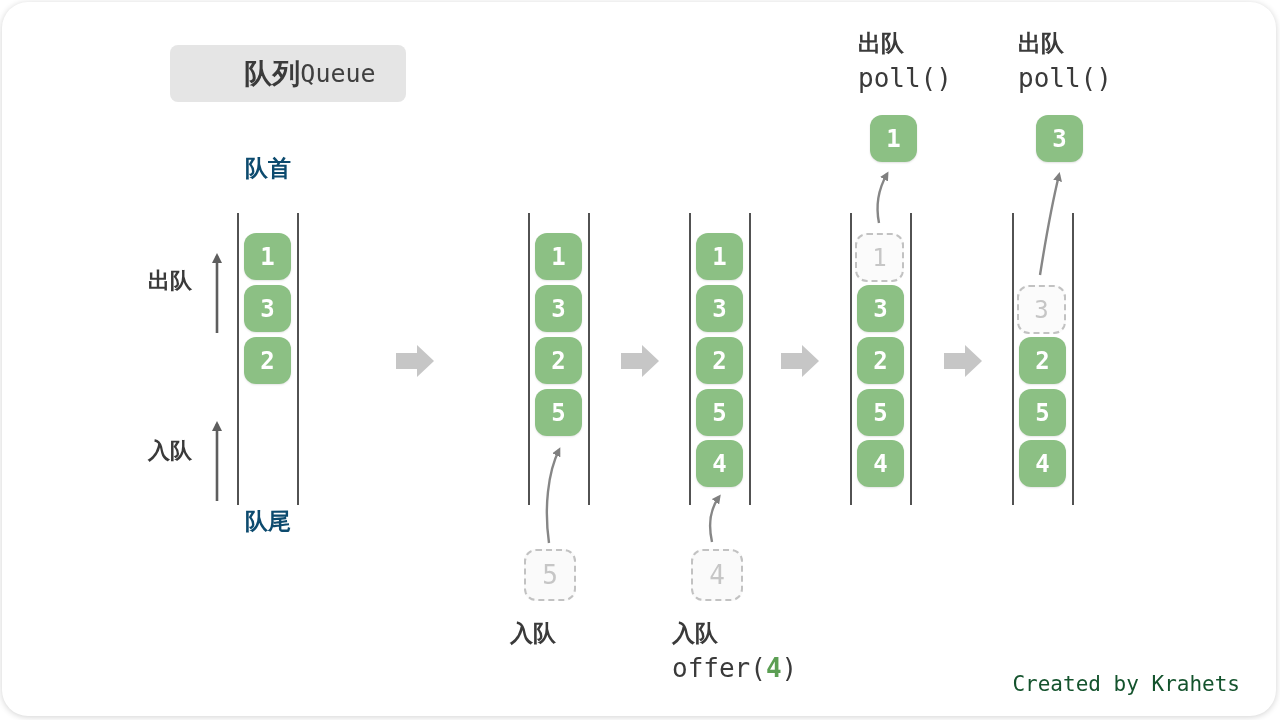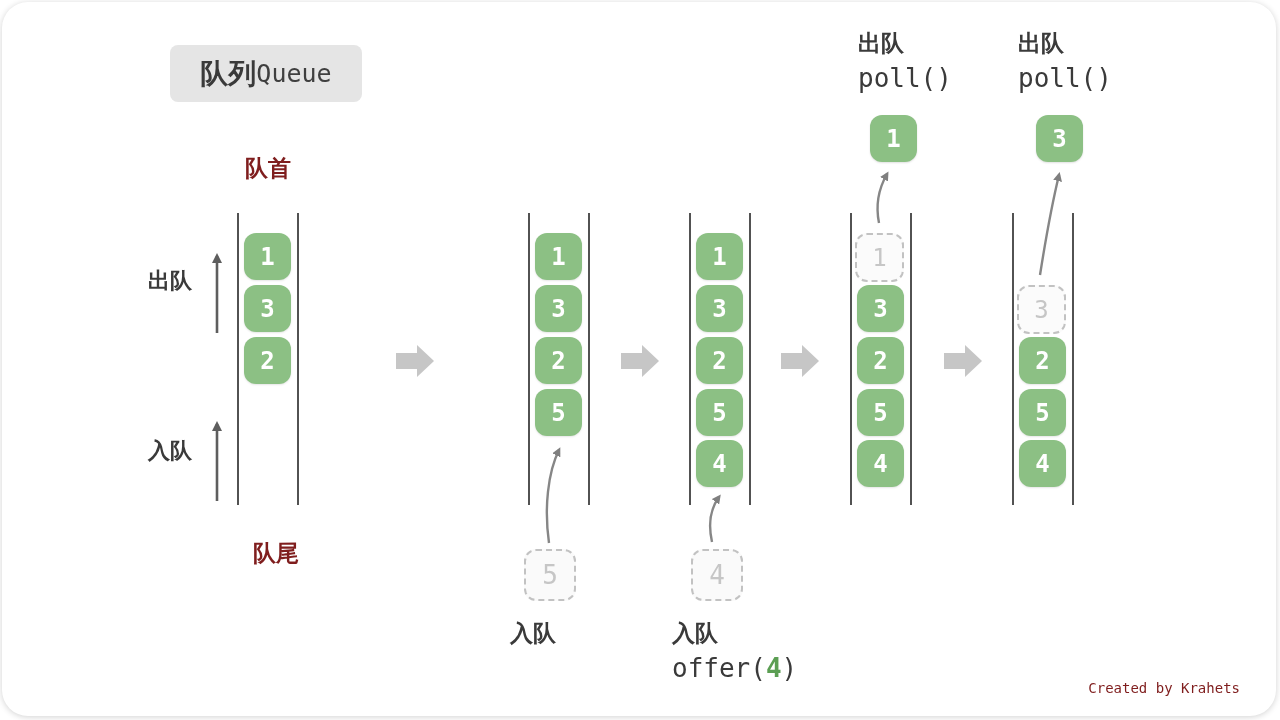--- a/index.html
+++ b/index.html
@@ -9,28 +9,28 @@
   }
   #card{
     position:absolute;left:2px;top:2px;width:1274px;height:714px;
     background:#ffffff;border-radius:26px;
     box-shadow:0 1px 6px rgba(0,0,0,0.18);
   }
   
   .title-box{
     position:absolute;left:170px;top:45px;width:192px;height:57px;
     background:#e5e5e5;border-radius:8px;
-    display:flex;align-items:center;justify-content:center;
+    display:flex;align-items:center;justify-content:center;padding-left:44px;
   }
   .title-zh{font-weight:bold;font-size:28px;color:#3a3a3a;}
   .title-en{font-family:"DejaVu Sans Mono",monospace;font-size:25px;color:#3f3f3f;}
   
   .pos-label{
     position:absolute;width:62px;text-align:center;
-    font-weight:bold;font-size:23px;color:#7f1d1d;font-family:Liberation Serif, serif;
+    font-weight:bold;font-size:23px;color:#0c4a6e;font-family:Liberation Serif, serif;
   }
   
   .side-label{
     position:absolute;font-weight:bold;font-size:22px;color:#3a3a3a;
   }
   
   .channel{position:absolute;top:213px;width:62px;height:292px;}
   .vline{position:absolute;top:0;width:2px;height:292px;background:#525252;}
   .vline.left{left:0;}
   .vline.right{right:0;}
@@ -62,36 +62,36 @@
   .op-code{
     font-family:"DejaVu Sans Mono",monospace;font-size:26px;color:#3a3a3a;
     line-height:35px;
   }
   .op-code .arg{color:#5b9e53;font-weight:bold;}
   
   #overlay{position:absolute;left:0;top:0;pointer-events:none;}
   
   .watermark{
     position:absolute;right:40px;bottom:24px;
-    font-family:"DejaVu Sans Mono",monospace;font-size:14px;color:#7f1d1d;
+    font-family:"DejaVu Sans Mono",monospace;font-size:21px;color:#14532d;
   }
 </style>
 </head>
 <body>
 
 <div id="canvas">
   <div id="card"></div>
 
   <div class="title-box">
     <span class="title-zh">队列</span>
     <span class="title-en">Queue</span>
   </div>
 
   <div class="pos-label" style="left:237px;top:153px;">队首</div>
-  <div class="pos-label" style="left:237px;top:538px;text-align:right;">队尾</div>
+  <div class="pos-label" style="left:237px;top:506px;">队尾</div>
 
   <div class="side-label" style="left:148px;top:266px;">出队</div>
   <div class="side-label" style="left:148px;top:436px;">入队</div>
 
   <div class="channel" style="left:237px;">
     <div class="vline left"></div>
     <div class="vline right"></div>
     <div class="qbox s1">1</div>
     <div class="qbox s2">3</div>
     <div class="qbox s3">2</div>

